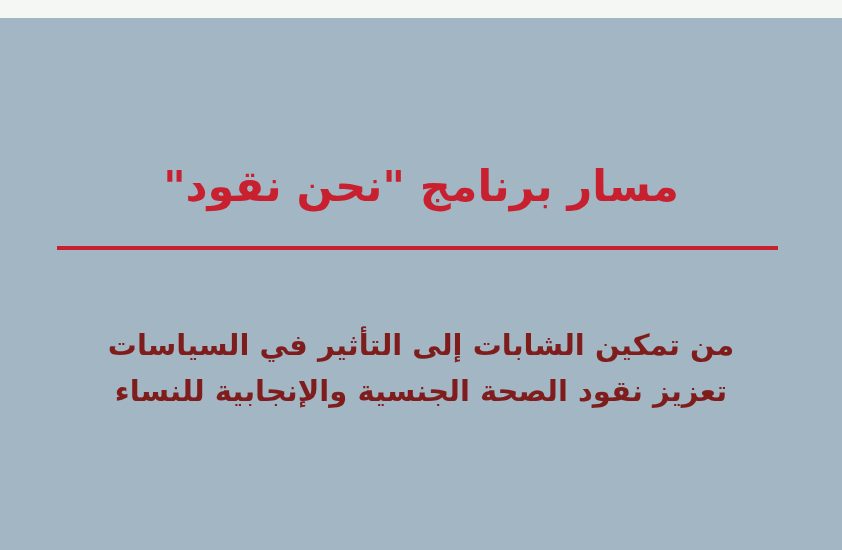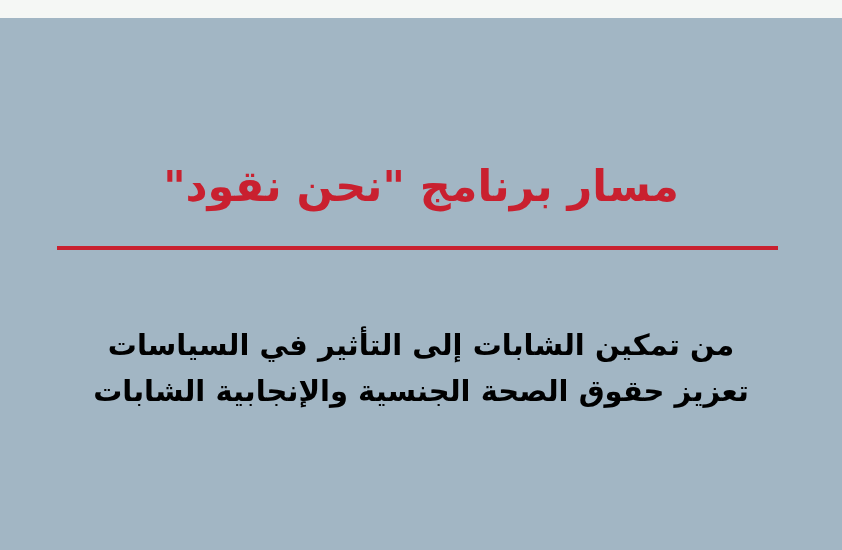--- a/index.html
+++ b/index.html
@@ -88,21 +88,21 @@
   }
 
   .subtitle-line {
     display: block;
     margin: 0;
     padding: 0;
     font-family: "DejaVu Sans", "Liberation Sans", sans-serif;
     font-size: 29px;
     font-weight: bold;
     line-height: 46px;
-    color: #000000;
+    color: #7f1d1d;
     direction: rtl;
     unicode-bidi: isolate;
     white-space: nowrap;
   }
 </style>
 </head>
 <body>
 
 <div id="slide-root">
 
@@ -111,17 +111,17 @@
   <div id="slide-canvas">
 
     <div id="title-block">
       <h1 id="slide-title">مسار برنامج  "نحن نقود"</h1>
     </div>
 
     <div id="title-divider"></div>
 
     <div id="subtitle-block">
       <span class="subtitle-line">من تمكين الشابات إلى التأثير في السياسات</span>
-      <span class="subtitle-line">تعزيز حقوق الصحة الجنسية والإنجابية الشابات</span>
+      <span class="subtitle-line">تعزيز نقود الصحة الجنسية والإنجابية للنساء</span>
     </div>
 
   </div>
 </div>
 
 </body></html>

